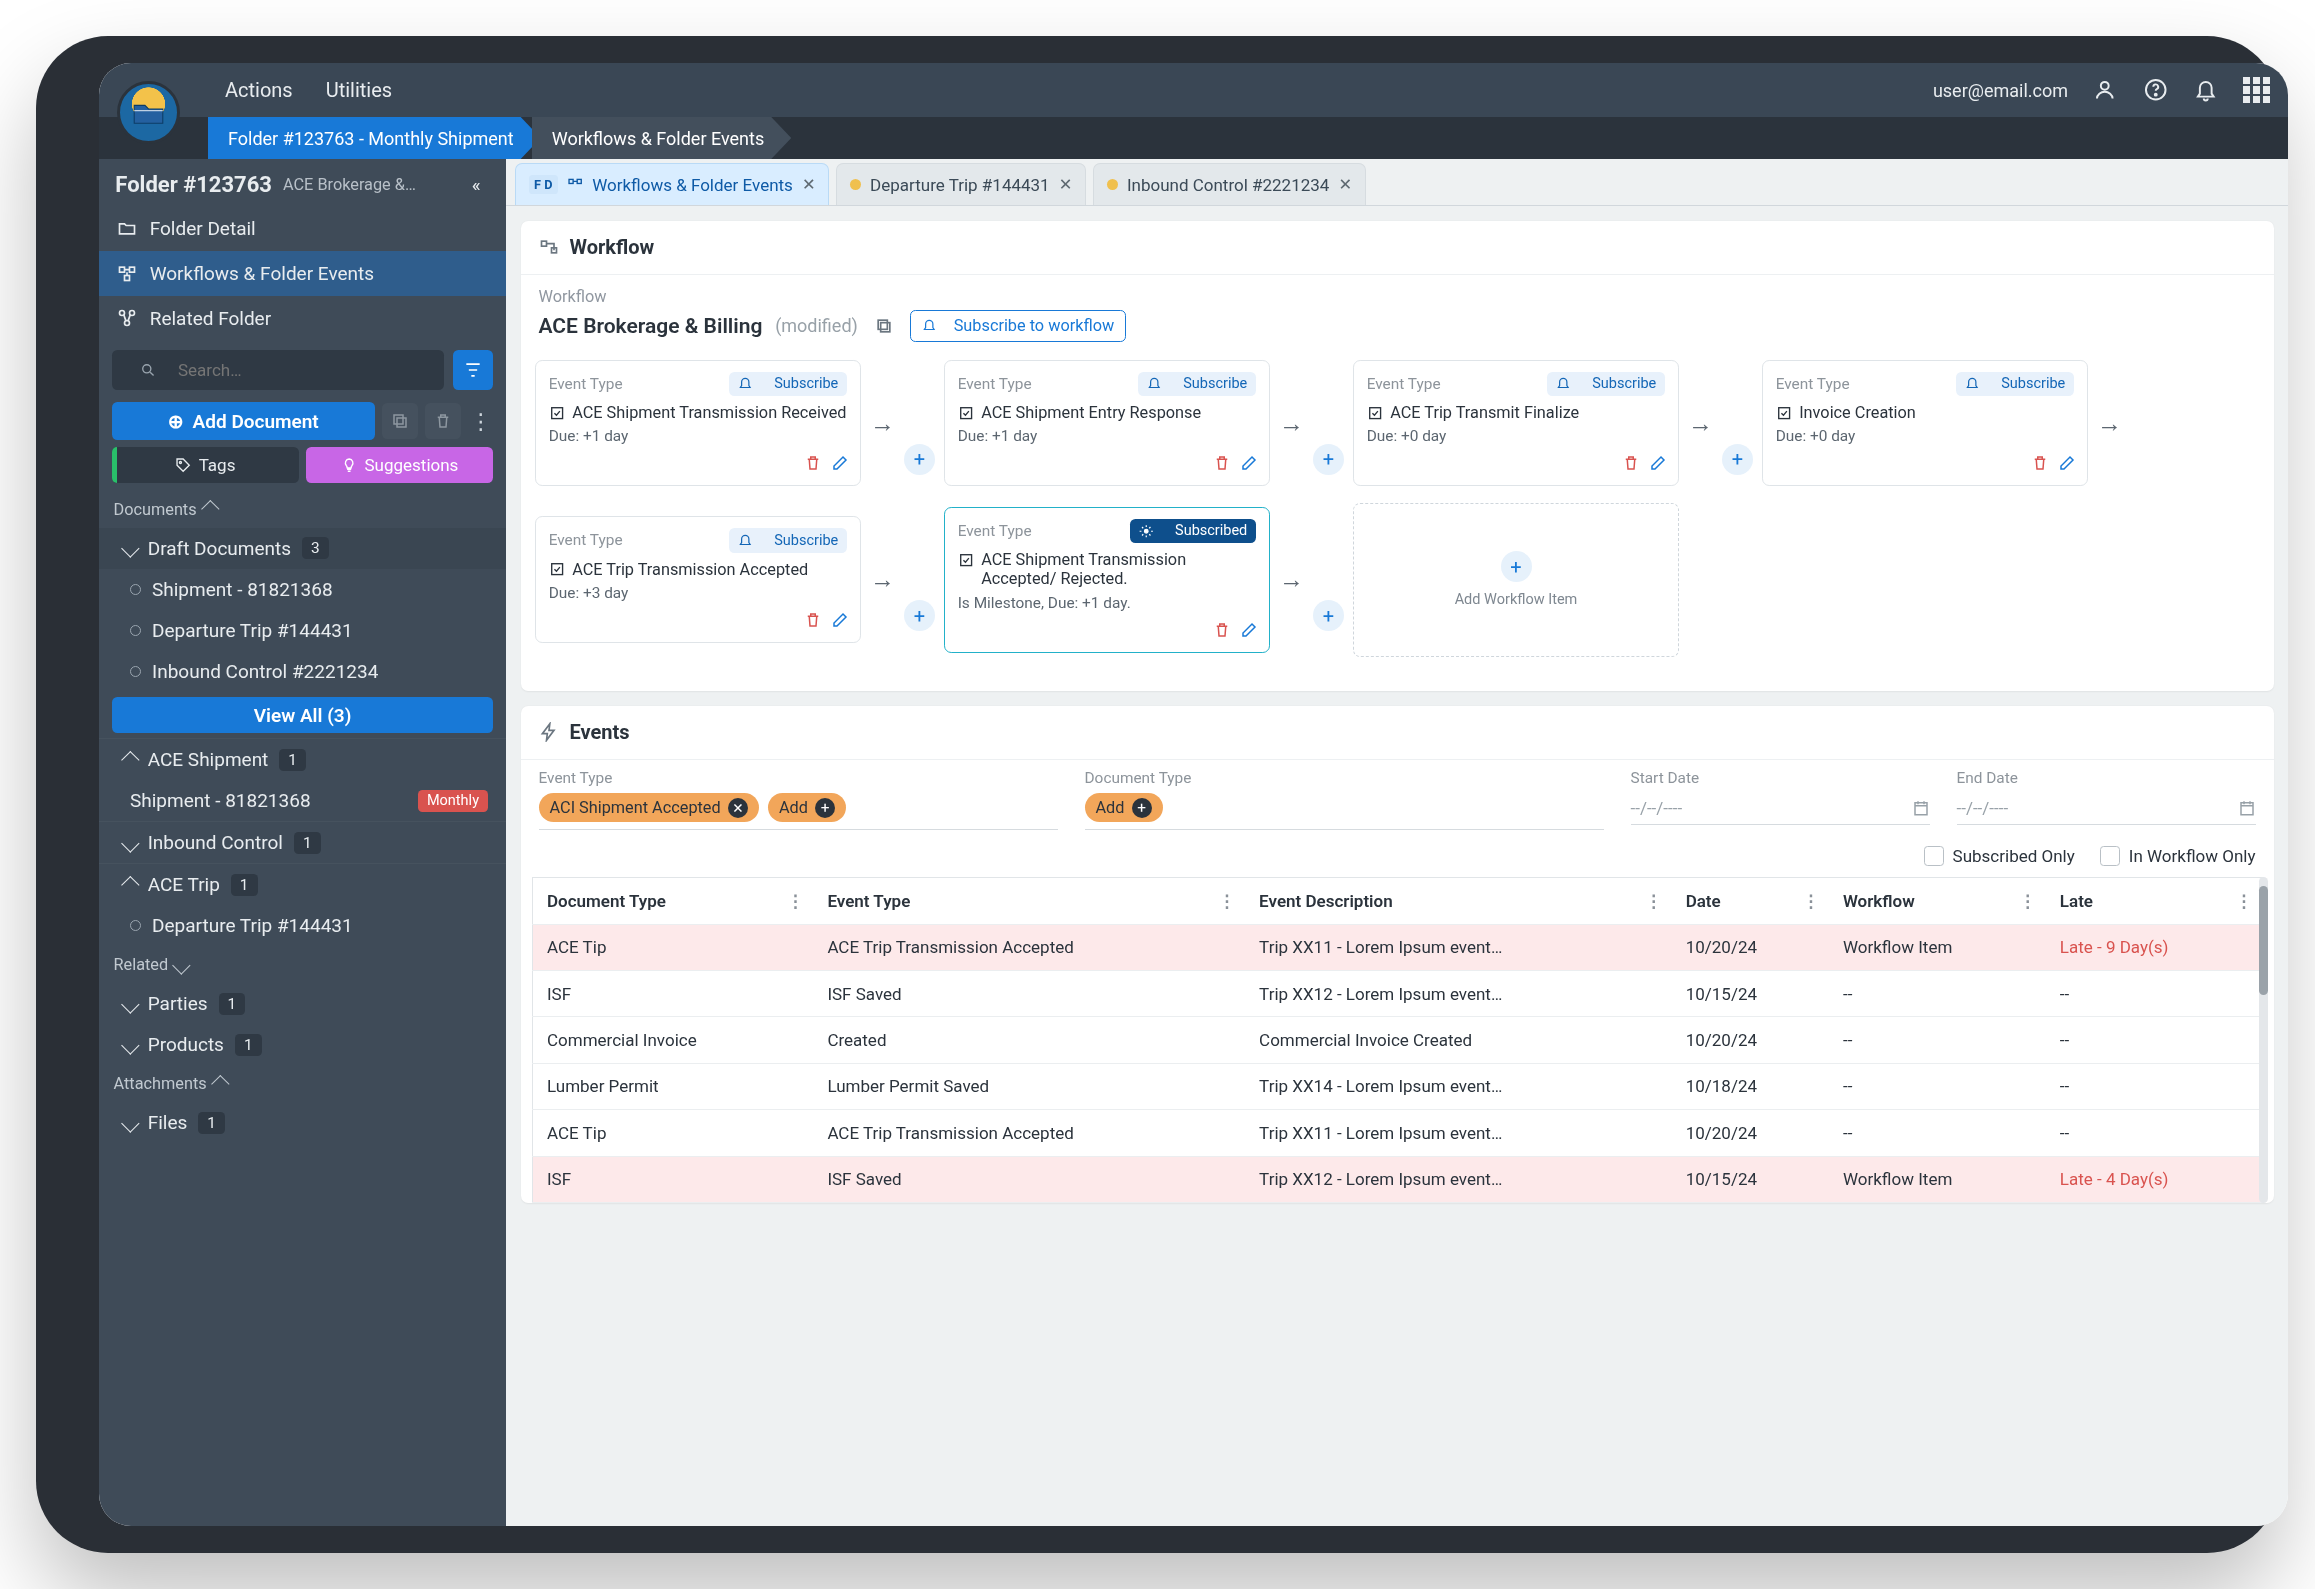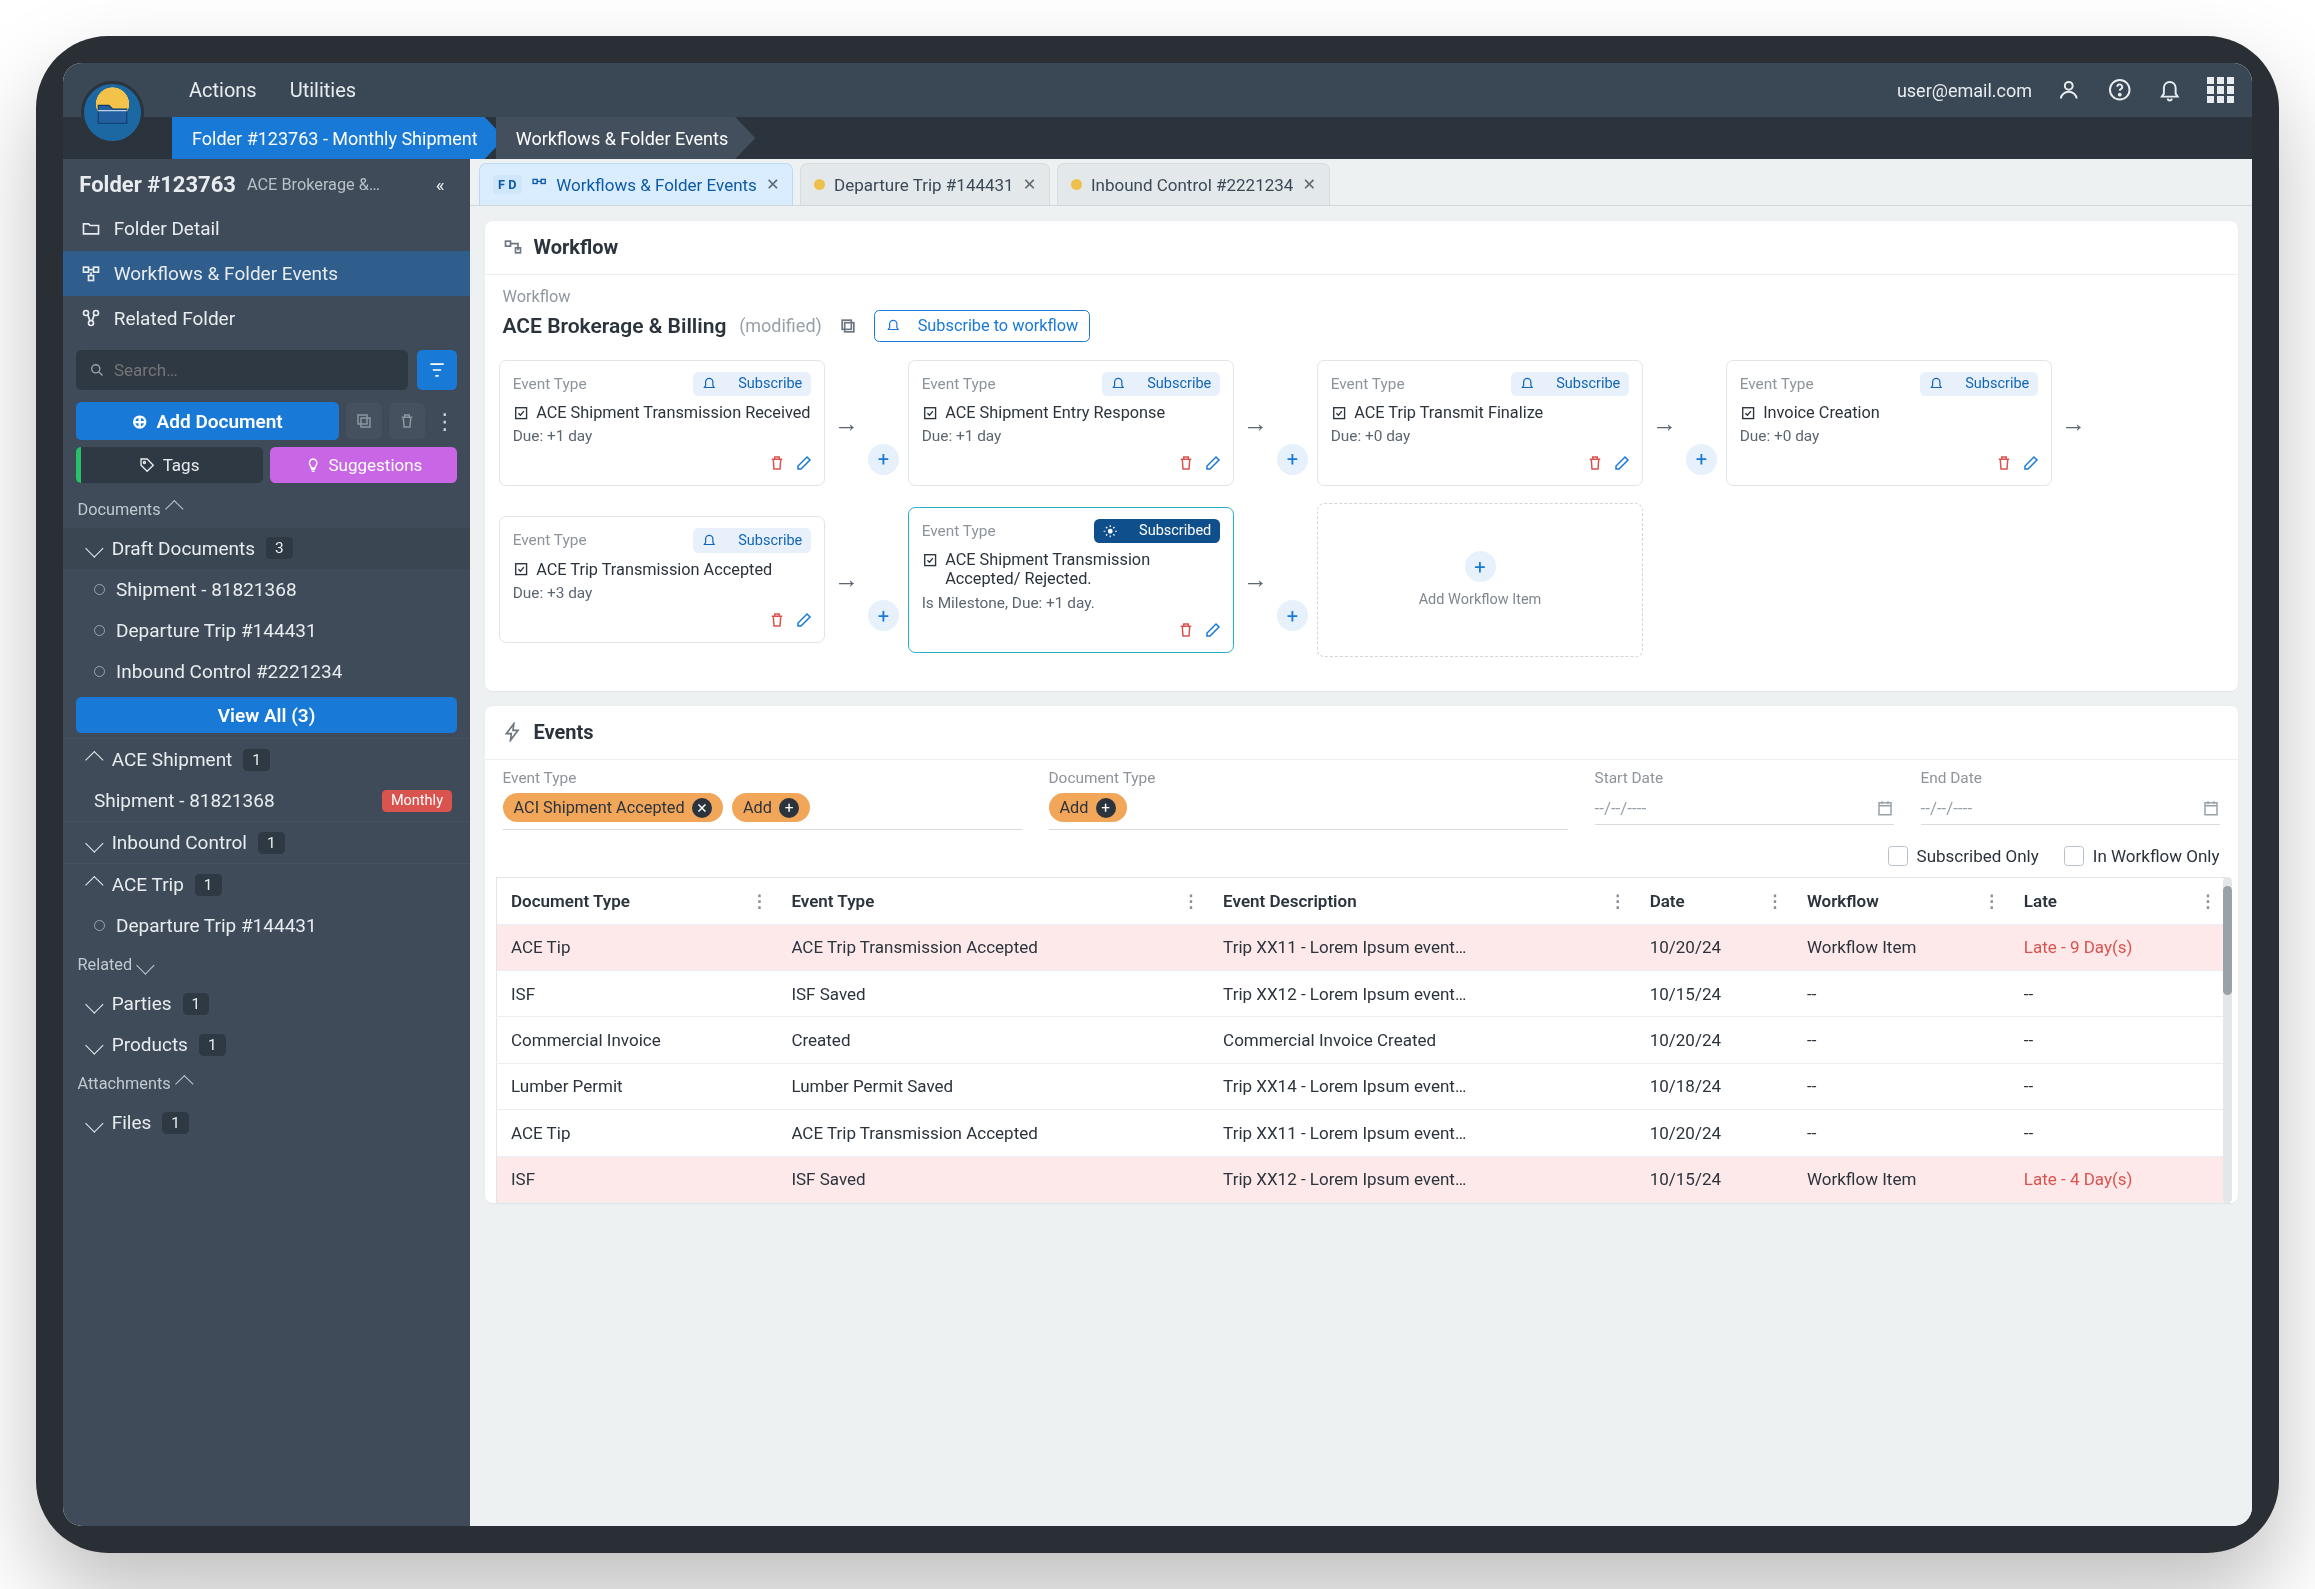--- a/index.html
+++ b/index.html
@@ -3,22 +3,22 @@
 <meta charset="utf-8">
 <style>
   * { box-sizing: border-box; margin: 0; padding: 0; font-family: -apple-system, BlinkMacSystemFont, "Segoe UI", Roboto, Arial, sans-serif; }
   body { background: #fff; padding: 36px; }
   .device {
     width: 2243px; height: 1517px; background: #2a2f36; border-radius: 72px;
     padding: 27px; position: relative; box-shadow: 0 45px 90px rgba(0,0,0,.25);
     margin: 0 auto;
   }
   .screen {
-    width: 100%; height: 100%; background: #fff; border-radius: 19px; overflow: hidden;
-    display:flex; flex-direction:column;
+    width: 100%; height: 100%; background: #fff; border-radius: 32px; overflow: hidden;
+    display:flex; flex-direction:column;margin-left:36px;
   }
   
   .topbar {
     height: 54px; background: #3a4755; display:flex; align-items:center;
     padding: 0 18px; color: #e8ecef; font-size: 20px;
   }
   .logo {
     width: 63px; height: 63px; border-radius:50%; background: radial-gradient(circle at 50% 35%, #f3c24a 0 35%, #1c68a3 36% 100%);
     display:flex; align-items:center; justify-content:center; font-size:20px;
     position:relative; top:22.6px; margin-right:27px; border:3.6px solid #2b333c; z-index:5;
@@ -52,21 +52,21 @@
   .side-head .sub{ color:#b8c0c8; font-size:16.3px; white-space:nowrap; overflow:hidden; text-overflow:ellipsis; flex:1;}
   .collapse { width:27px; text-align:center; cursor:pointer;}
   .side-item {
     display:flex; align-items:center; gap:12.7px; padding:11px 18px; cursor:pointer;
   }
   .side-item.active { background:#2f5d8c; }
   .side-item svg{width:20px;height:20px;stroke:#e8ecef;fill:none;stroke-width:2;}
   .side-search-row{ display:flex; gap:9px; padding:9px 12.7px; }
   .search {
     flex:1; background:#2f3944; border-radius:5.4px; height:40px; display:flex; align-items:center;
-    padding:0 13px; gap:9px; color:#9aa5af;
+    padding:0 28px; gap:22px; color:#9aa5af;
   }
   .search input{ background:transparent; border:none; outline:none; color:#e8ecef; font-size:17px; flex:1;}
   .filter-btn{
     width:40px;height:40px;background:#1879d7;border-radius:5.4px;
     display:flex;align-items:center;justify-content:center;cursor:pointer;
   }
   .filter-btn svg{width:20px;height:20px;stroke:#fff;fill:none;stroke-width:2;}
   .action-row{ display:flex; gap:7.2px; padding:3.6px 12.7px 7.2px 12.7px; align-items:center;}
   .add-doc{
     flex:1;background:#1879d7;color:#fff;border-radius:5.4px;height:38px;

